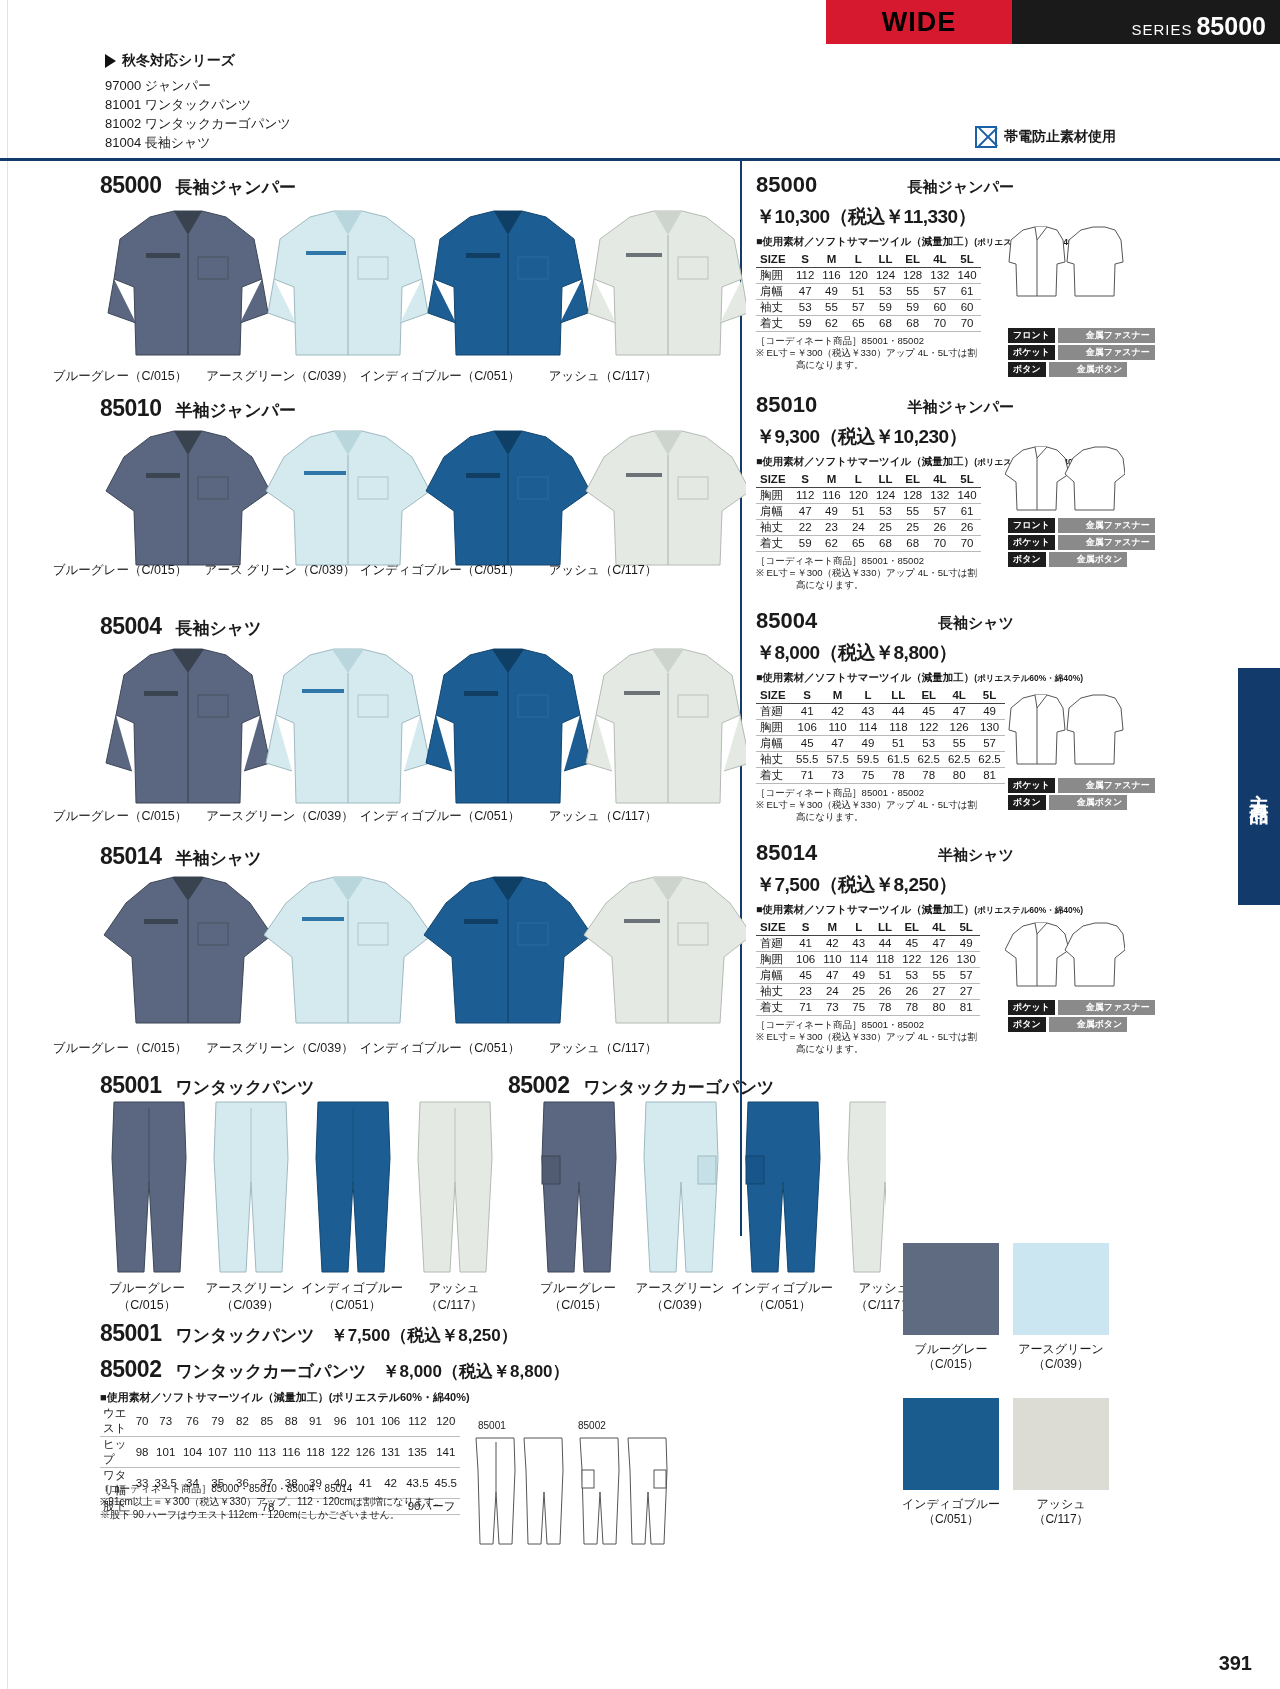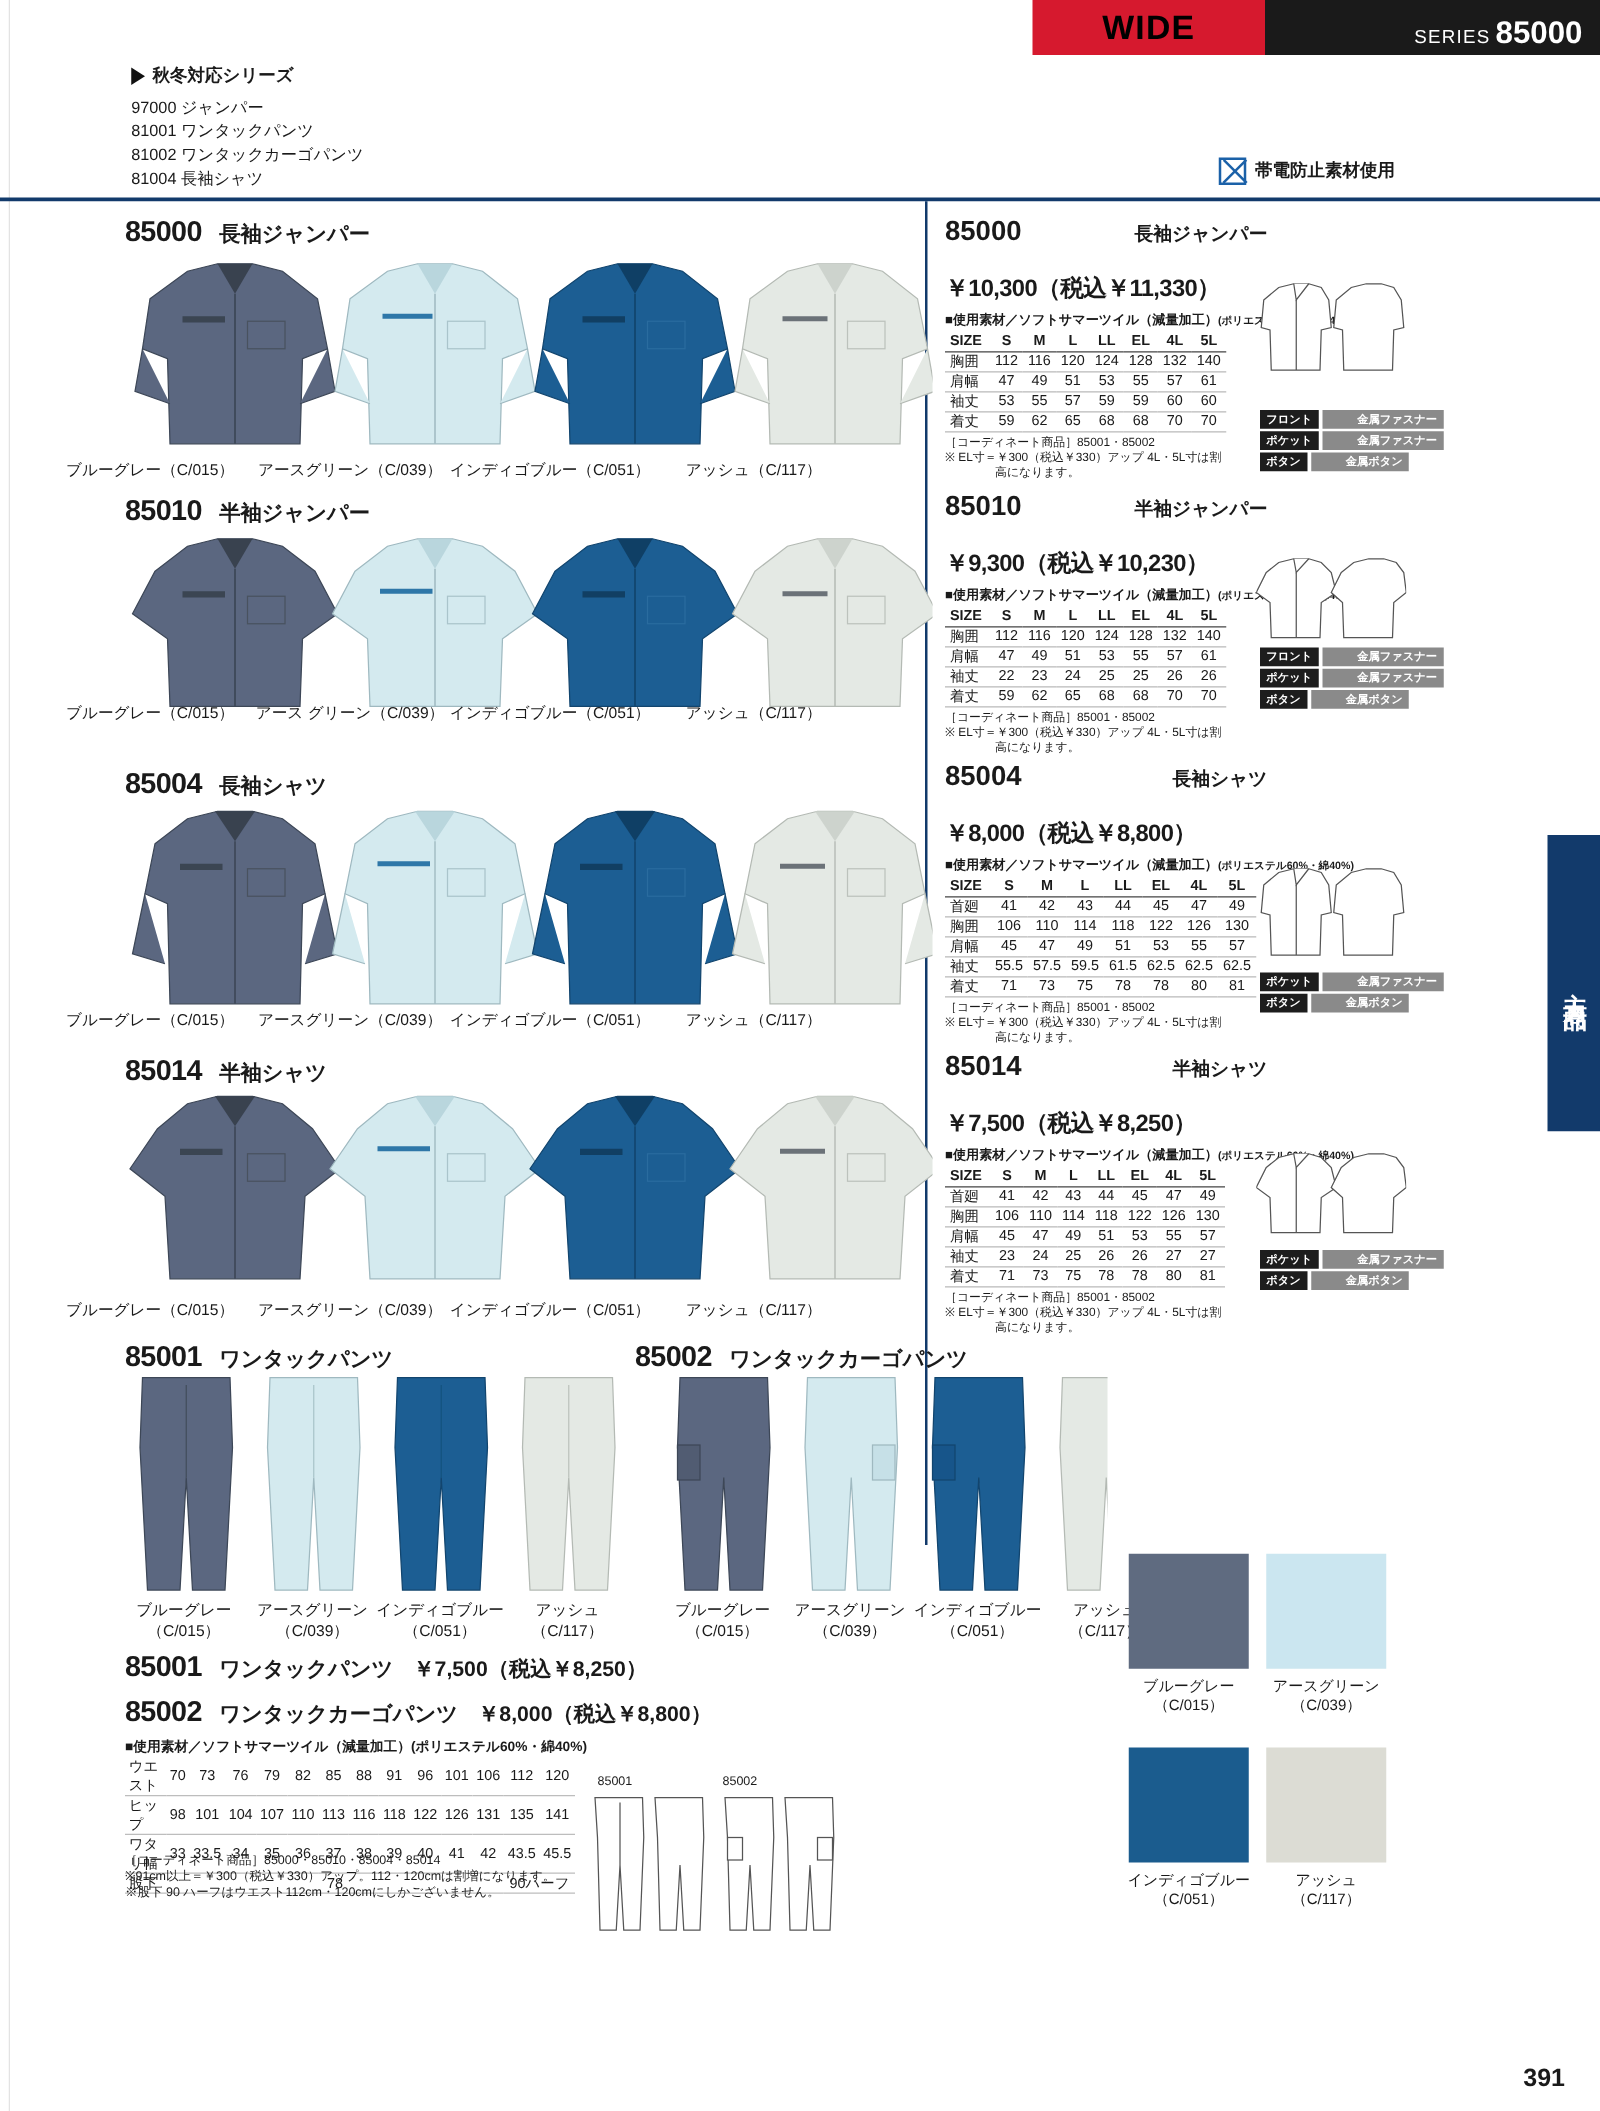--- a/index.html
+++ b/index.html
@@ -39,21 +39,21 @@
   .caption { position:absolute; font-size:12.5px; text-align:center; width:190px; }
 
   
   .gar { position:absolute; }
 
   
   .spec { position:absolute; width:430px; }
   .spec-head { display:flex; align-items:baseline; }
   .spec-num { font-size:22px; font-weight:bold; }
   .spec-name { font-size:15px; font-weight:bold; margin-left:auto; }
-  .price { font-size:19px; font-weight:bold; margin-top:20px; letter-spacing:-0.5px;}
+  .price { font-size:19px; font-weight:bold; margin-top:6px; letter-spacing:-0.5px;}
   .mat { font-size:10.5px; margin-top:5px; font-weight:bold; }
   .mat .sm { font-size:8.5px; }
   table.sz { border-collapse:collapse; margin-top:3px; font-size:11.5px; }
   table.sz th, table.sz td { padding:0 4px; text-align:center; font-weight:normal; border-bottom:1px solid #b9b9b9; height:15px;}
   table.sz th.lbl, table.sz td.lbl { text-align:left; width:36px; }
   table.sz tr.hrow th { font-weight:bold; border-bottom:1px solid #444; }
   .note { font-size:9.5px; line-height:12px; margin-top:3px; }
 
   
   .badges { position:absolute; font-size:9px; }

